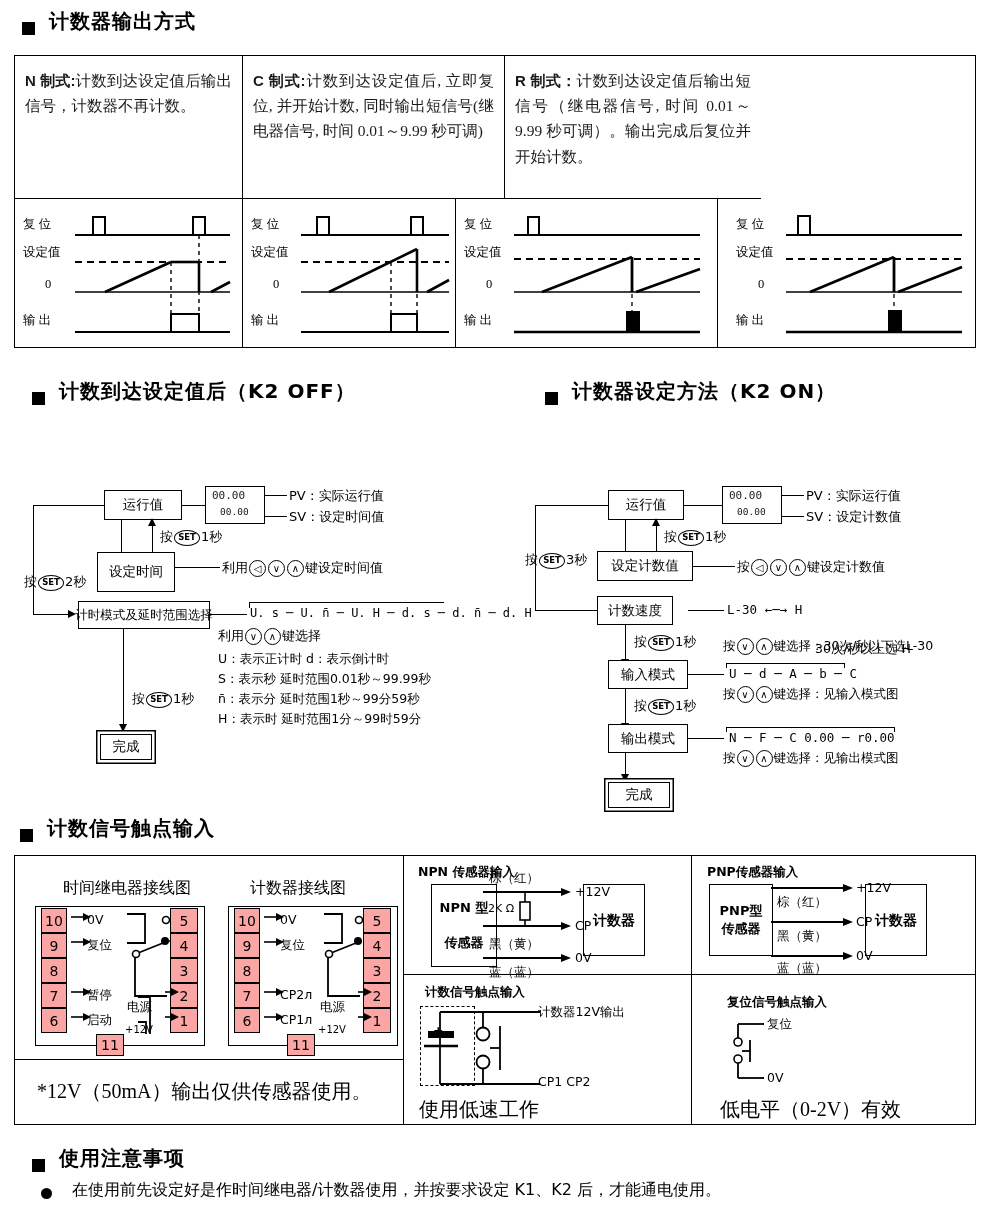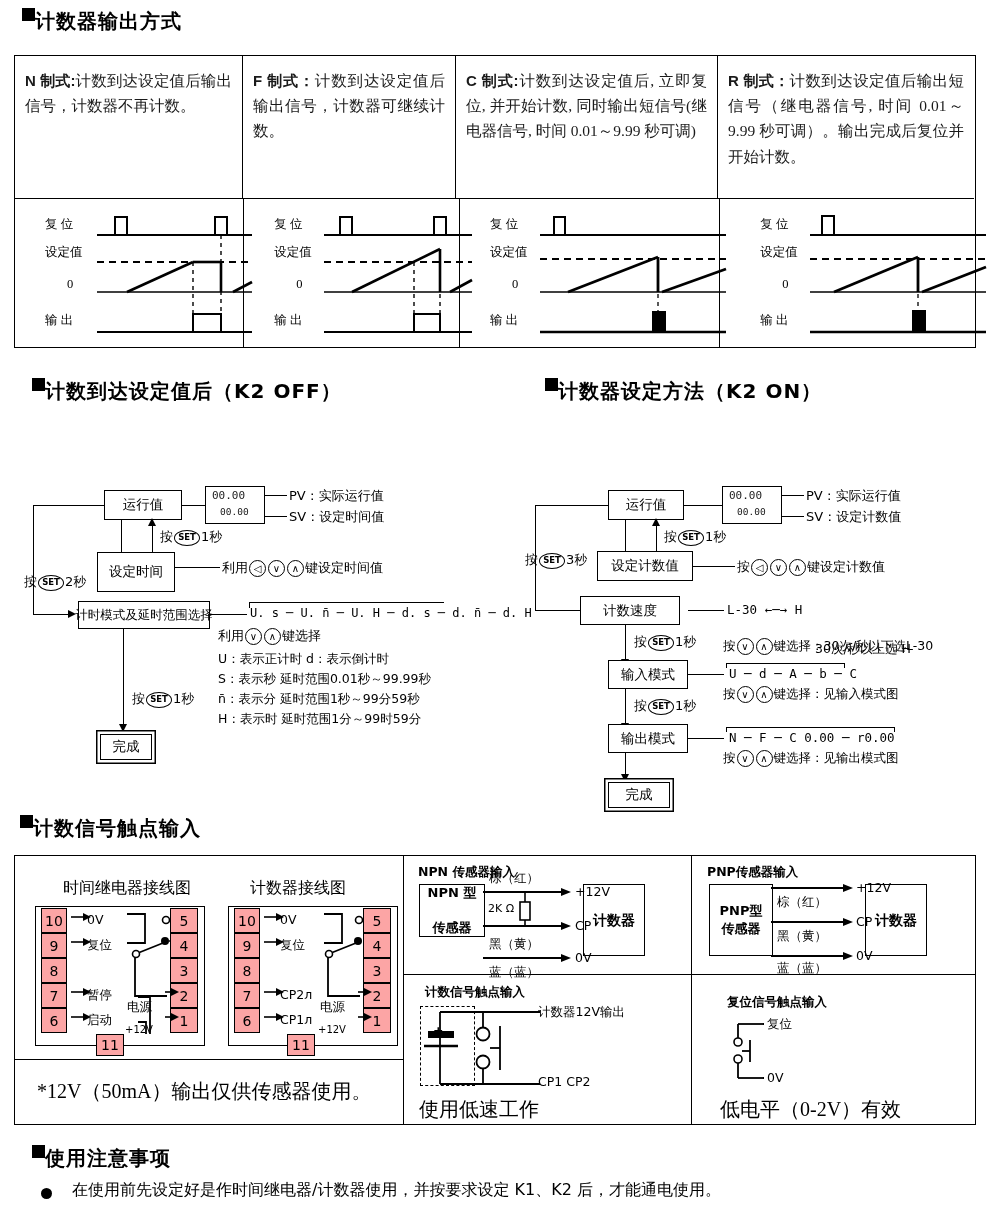--- a/index.html
+++ b/index.html
@@ -13,22 +13,22 @@
     position: relative;
     font-family: "Liberation Serif", "DejaVu Serif", serif;
     color: #1a1a1a;
     overflow: hidden;
   }
 
   
   .sec-head {
     position: absolute;
     display: flex;
-    align-items: flex-start;
-    gap: 0;
+    align-items: flex-end;
+    gap: 14px;
     font-family: "DejaVu Sans", "Liberation Sans", sans-serif;
     font-weight: bold;
     font-size: 20px;
     letter-spacing: 1px;
     color: #000;
   }
   .sec-head .bullet-sq {
     width: 13px; height: 13px;
     background: #000;
     display: inline-block;
@@ -64,21 +64,21 @@
     line-height: 1.62;
     min-height: 120px;
     text-align: justify;
   }
   .mode-text .lead {
     font-family: "Liberation Sans", sans-serif;
     font-weight: bold;
     font-size: 15px;
   }
 
-  .wave-cell { height: 148px; margin-left: 22px; }
+  .wave-cell { height: 148px; }
 
   
   .wf-lab {
     position: absolute;
     font-size: 12.5px;
     font-family: "Liberation Serif", serif;
     white-space: nowrap;
     color: #000;
   }
 
@@ -241,25 +241,20 @@
 <div class="sec-head" style="left:22px; top:8px;">
   <span class="bullet-sq"></span>
   <span>计数器输出方式</span>
 </div>
 
 <div class="table-out">
   <div class="tr row-text">
     <div class="td c0">
       <div class="mode-text">
         <span class="lead">N 制式:</span><span>计数到达设定值后输出信号，计数器不再计数。</span>
-      </div>
-    </div>
-    <div class="td c1">
-      <div class="mode-text">
-        <span class="lead">F 制式：</span><span>计数到达设定值后输出信号，计数器可继续计数。</span>
       </div>
     </div>
     <div class="td c2">
       <div class="mode-text">
         <span class="lead">C 制式:</span><span>计数到达设定值后, 立即复位, 并开始计数, 同时输出短信号(继电器信号, 时间 0.01～9.99 秒可调)</span>
       </div>
     </div>
     <div class="td c3">
       <div class="mode-text">
         <span class="lead">R 制式：</span><span>计数到达设定值后输出短信号（继电器信号, 时间 0.01～9.99 秒可调）。输出完成后复位并开始计数。</span>
@@ -434,21 +429,21 @@
   <div class="fc-box" style="left:597px; top:551px; width:96px; height:30px;">设定计数值</div>
   <div class="line-h" style="left:693px; top:566px; width:42px;"></div>
   <span class="fc-txt" style="left:737px; top:558px;"><span>按</span><span class="key-circ">◁</span><span class="key-circ">∨</span><span class="key-circ">∧</span><span>键设定计数值</span></span>
 
   <div class="line-v" style="left:535px; top:505px; height:106px;"></div>
   <div class="line-h" style="left:535px; top:505px; width:73px;"></div>
   <div class="line-h" style="left:535px; top:610px; width:65px;"></div>
   <div class="arrow-r" style="left:598px; top:606px;"></div>
   <span class="fc-txt" style="left:525px; top:551px;"><span>按</span><span class="key-oval">SET</span><span>3秒</span></span>
 
-  <div class="fc-box" style="left:580px; top:596px; width:100px; height:29px;">计数速度</div>
+  <div class="fc-box" style="left:597px; top:596px; width:76px; height:29px;">计数速度</div>
   <div class="line-h" style="left:688px; top:610px; width:36px;"></div>
   <span class="fc-txt mono" style="left:727px; top:602px; font-size:12.5px;">L-30 ←─→ H</span>
   <span class="fc-txt" style="left:723px; top:622px; font-size:12.5px;margin-top:16px;"><span>按</span><span class="key-circ">∨</span><span class="key-circ">∧</span><span>键选择：30次/秒以下选L-30</span></span>
   <span class="fc-txt" style="left:815px; top:641px; font-size:12.5px;">30次/秒以上选 H</span>
 
   <div class="line-v" style="left:625px; top:625px; height:37px;"></div>
   <div class="arrow-d" style="left:621px; top:659px;"></div>
   <span class="fc-txt" style="left:634px; top:633px;"><span>按</span><span class="key-oval">SET</span><span>1秒</span></span>
 
   <div class="fc-box" style="left:608px; top:660px; width:80px; height:29px;">输入模式</div>
@@ -583,21 +578,21 @@
       <polygon points="136,87 144,91 136,95" fill="#000"></polygon>
       <line x1="140" y1="116" x2="130" y2="116" stroke="#000" stroke-width="1.6"></line>
       <polygon points="136,112 144,116 136,120" fill="#000"></polygon>
     </svg>
   </div>
 
   <span class="small-note" style="left:22px; top:222px;">*12V（50mA）输出仅供传感器使用。</span>
 
   <div>
     <span class="term-lab" style="left:403px; top:8px; font-weight:bold;">NPN 传感器输入</span>
-    <div class="sensor-box" style="left:404px; top:28px; width:66px; height:53px;gap:17px;">
+    <div class="sensor-box" style="left:416px; top:28px; width:66px; height:83px;gap:17px;">
       <span>NPN 型</span>
       <span>传感器</span>
     </div>
     <div class="sensor-box" style="left:568px; top:28px; width:62px; height:72px; font-size:14px;">计数器</div>
     <svg width="110" height="90" style="position:absolute; left:468px; top:24px;">
       <line x1="0" y1="12" x2="78" y2="12" stroke="#000" stroke-width="1.8"></line>
       <polygon points="78,8 88,12 78,16" fill="#000"></polygon>
       <line x1="0" y1="46" x2="78" y2="46" stroke="#000" stroke-width="1.8"></line>
       <polygon points="78,42 88,46 78,50" fill="#000"></polygon>
       <line x1="0" y1="78" x2="78" y2="78" stroke="#000" stroke-width="1.8"></line>

